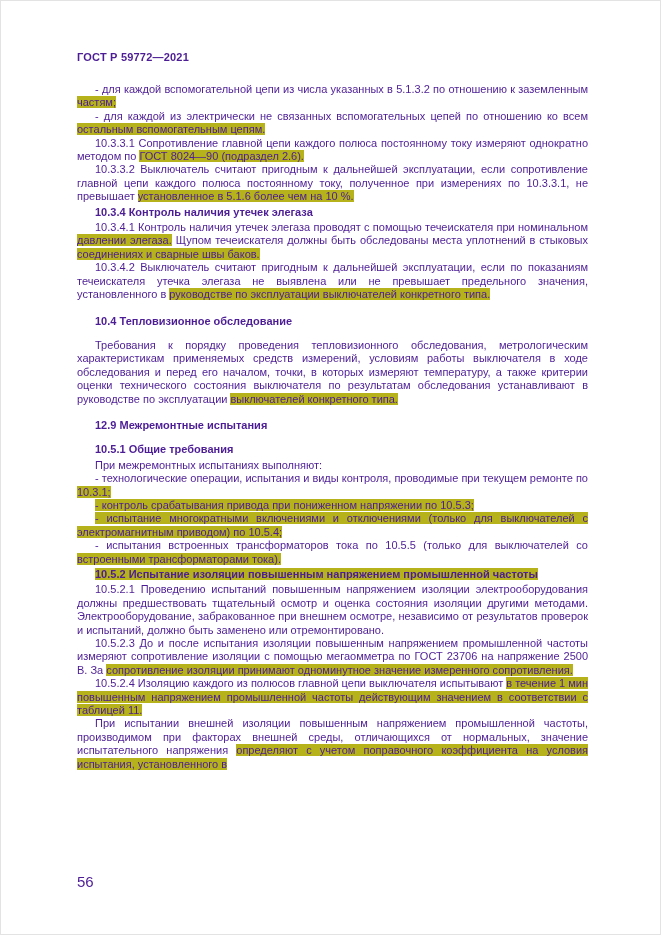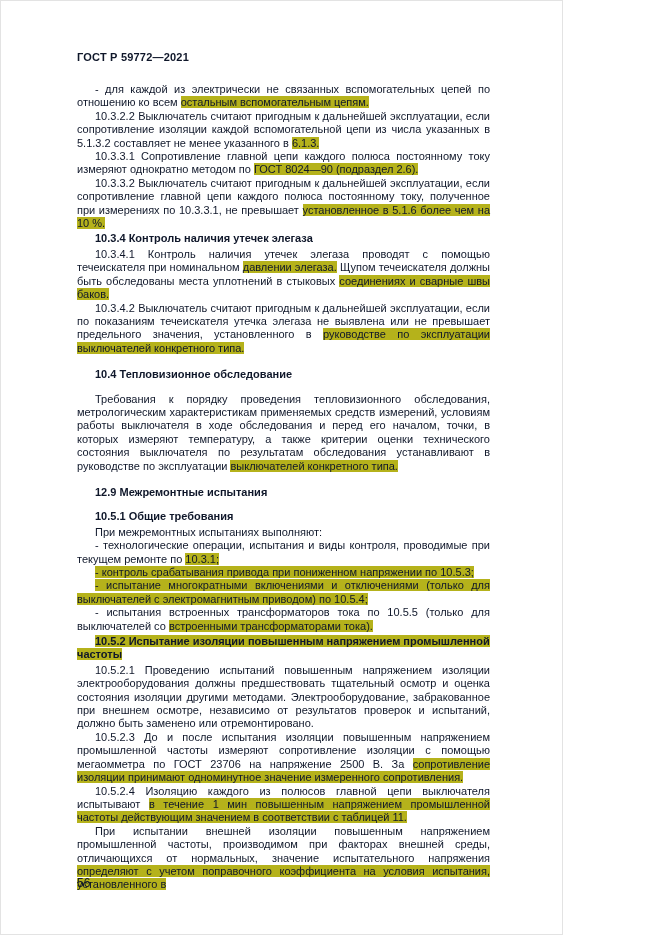--- a/index.html
+++ b/index.html
@@ -1,24 +1,24 @@
 <!DOCTYPE html>
 <html lang="ru" style="--hl: #b5b21b;"><head>
 <meta charset="utf-8">
 <style>
   html, body { margin: 0; padding: 0; background: #ffffff; }
   .page {
     position: relative;
-    width: 563px;
+    width: 661px;
     height: 935px;
     box-sizing: border-box;
     background: #ffffff;
     border: 1px solid #e3e3e3;
     padding: 50px 72px 12px 76px;
-    color: #0f172a;
+    color: #4c1d95;
     font-family: "Liberation Sans", sans-serif;
     overflow: hidden;
   }
   .doc-header {
     font-size: 11px;
     font-weight: bold;
     margin-bottom: 20px;
     letter-spacing: 0.2px;
   }
   .doc-body {
@@ -38,32 +38,32 @@
   .doc-body .h-major {
     margin: 13px 0 11px 0;
     font-weight: bold;
     text-indent: 18px;
   }
   .hl { background: var(--hl, #b5b21b); }
   .page-number {
     position: absolute;
     left: 76px;
     bottom: 44px;
-    font-size: 12px;
+    font-size: 15px;
   }
 </style>
 </head>
 <body>
 
 <div class="page">
   <div class="doc-header">ГОСТ Р 59772—2021</div>
 
   <div class="doc-body">
+      <div class="p"><span>- для каждой вспомогательной цепи из числа указанных в 5.1.3.2 по отношению к заземленным </span><span class="hl">частям;</span></div>
       <div class="p"><span>- для каждой из электрически не связанных вспомогательных цепей по отношению ко всем </span><span class="hl">остальным вспомогательным цепям.</span></div>
-      <div class="p"><span>10.3.2.2 Выключатель считают пригодным к дальнейшей эксплуатации, если сопротивление изоляции каждой вспомогательной цепи из числа указанных в 5.1.3.2 составляет не менее указанного в </span><span class="hl">6.1.3.</span></div>
       <div class="p"><span>10.3.3.1 Сопротивление главной цепи каждого полюса постоянному току измеряют однократно методом по </span><span class="hl">ГОСТ 8024—90 (подраздел 2.6).</span></div>
       <div class="p"><span>10.3.3.2 Выключатель считают пригодным к дальнейшей эксплуатации, если сопротивление главной цепи каждого полюса постоянному току, полученное при измерениях по 10.3.3.1, не превышает </span><span class="hl">установленное в 5.1.6 более чем на 10 %.</span></div>
       <div class="h-minor"><span>10.3.4 Контроль наличия утечек элегаза</span></div>
       <div class="p"><span>10.3.4.1 Контроль наличия утечек элегаза проводят с помощью течеискателя при номинальном </span><span class="hl">давлении элегаза.</span><span> Щупом течеискателя должны быть обследованы места уплотнений в стыковых </span><span class="hl">соединениях и сварные швы баков.</span></div>
       <div class="p"><span>10.3.4.2 Выключатель считают пригодным к дальнейшей эксплуатации, если по показаниям течеискателя утечка элегаза не выявлена или не превышает предельного значения, установленного в </span><span class="hl">руководстве по эксплуатации выключателей конкретного типа.</span></div>
       <div class="h-major"><span>10.4 Тепловизионное обследование</span></div>
       <div class="p"><span>Требования к порядку проведения тепловизионного обследования, метрологическим характеристикам применяемых средств измерений, условиям работы выключателя в ходе обследования и перед его началом, точки, в которых измеряют температуру, а также критерии оценки технического состояния выключателя по результатам обследования устанавливают в руководстве по эксплуатации </span><span class="hl">выключателей конкретного типа.</span></div>
       <div class="h-major"><span>12.9 Межремонтные испытания</span></div>
       <div class="h-minor"><span>10.5.1 Общие требования</span></div>
       <div class="p"><span>При межремонтных испытаниях выполняют:</span></div>

